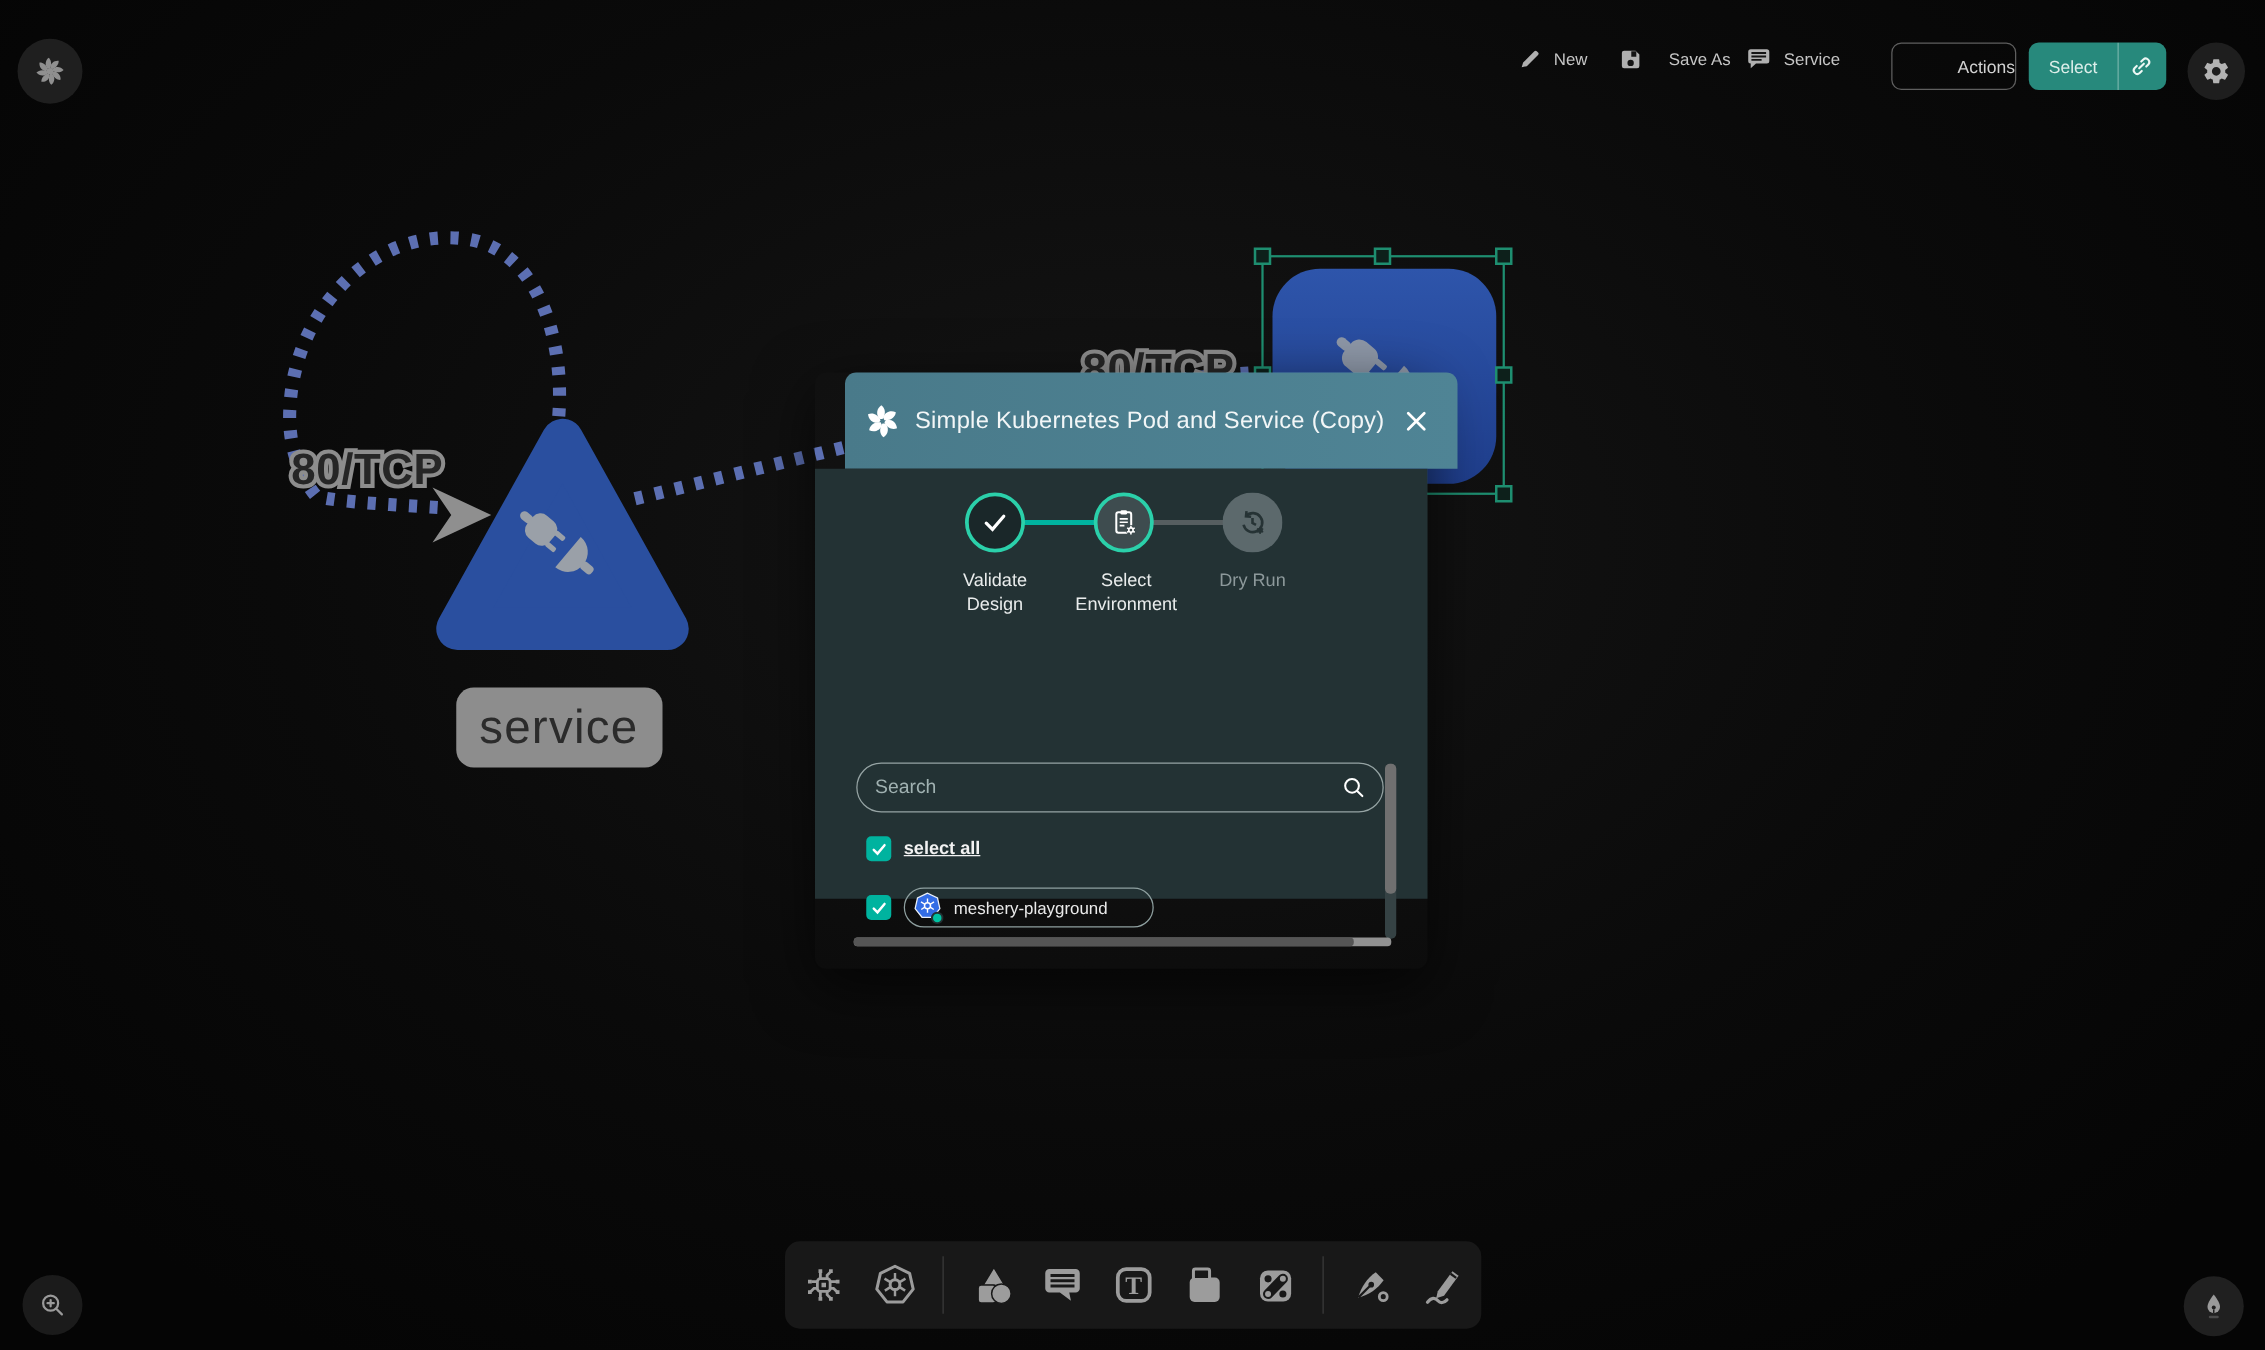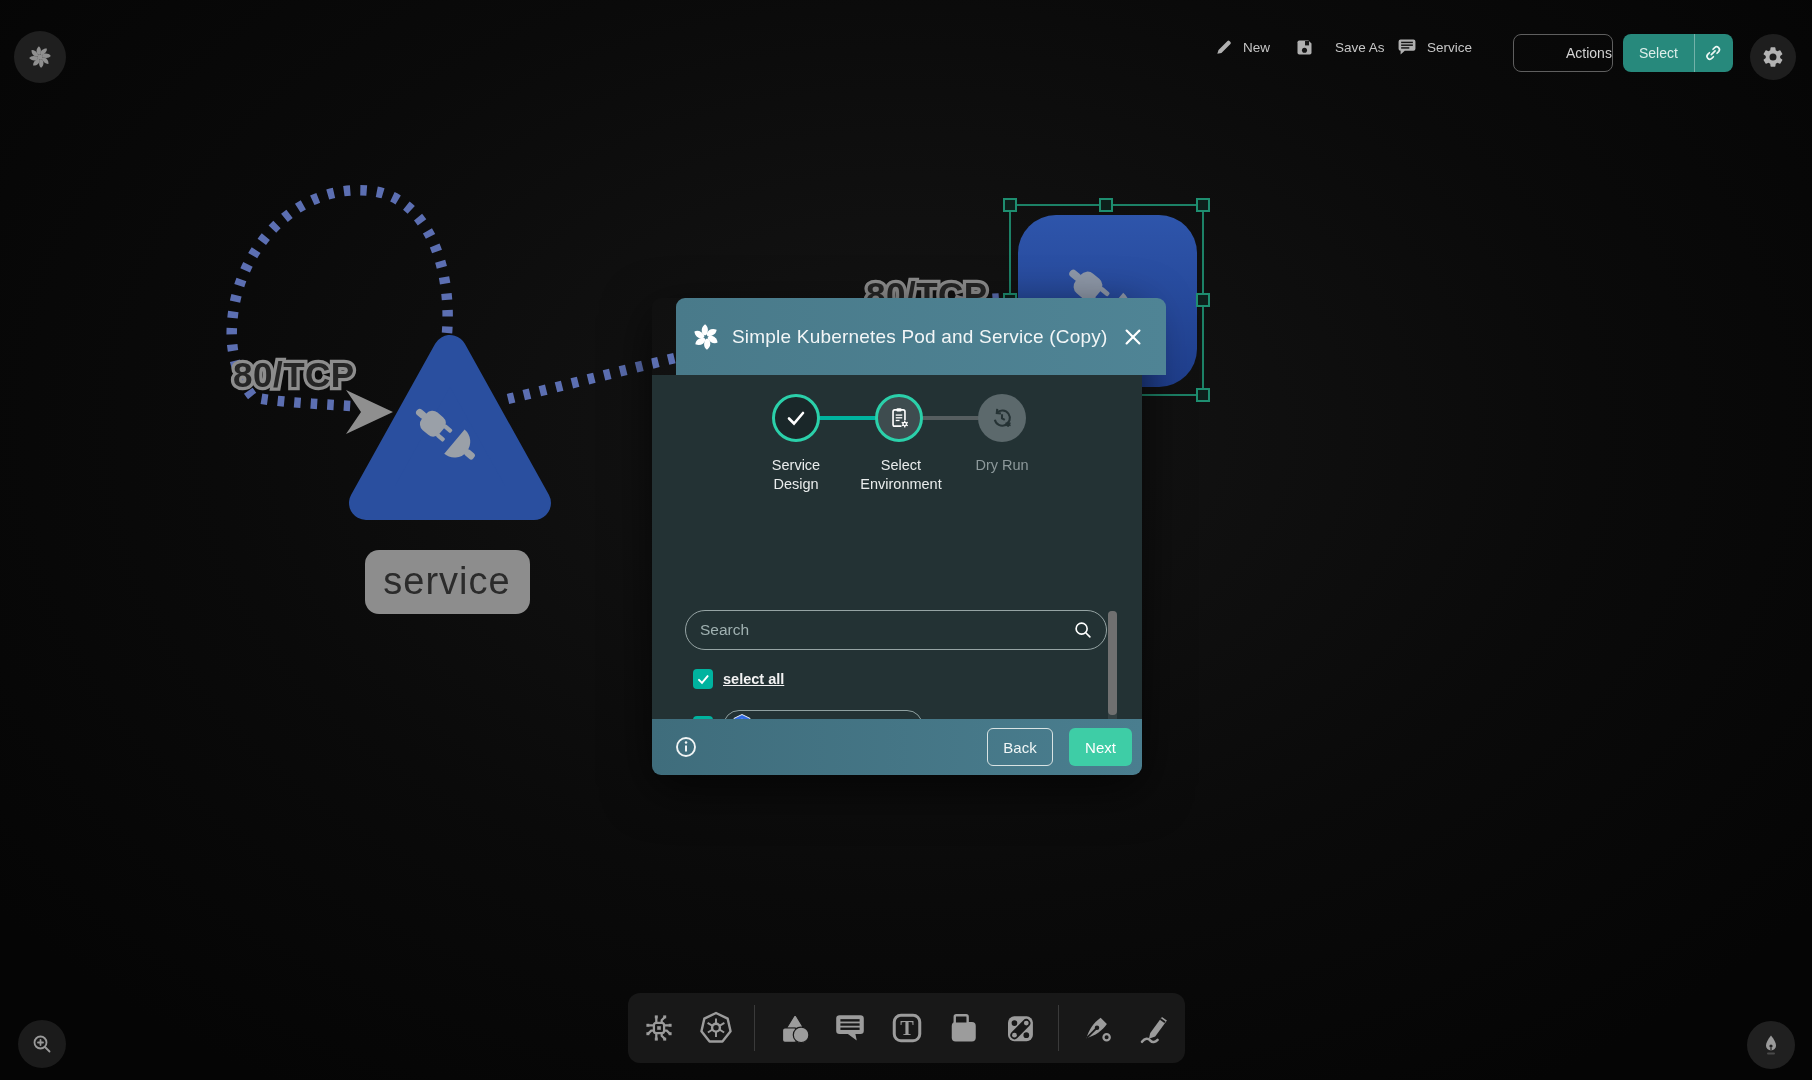--- a/index.html
+++ b/index.html
@@ -393,21 +393,21 @@
             <polyline points="12,8.6 12,12.4 14.6,13.8"></polyline>
             <circle cx="17.6" cy="17.8" r="2" fill="#263335" stroke="none"></circle>
             <g stroke-width="1.1">
                 <line x1="17.6" y1="15.2" x2="17.6" y2="20.4"></line>
                 <line x1="15.3" y1="16.5" x2="19.9" y2="19.1"></line>
                 <line x1="15.3" y1="19.1" x2="19.9" y2="16.5"></line>
               </g>
           </svg>
         </div>
 
-        <div class="step-label" style="left:102px;top:81px;width:84px;">Service Design</div>
+        <div class="step-label" style="left:102px;top:81px;width:84px;">Validate Design</div>
         <div class="step-label" style="left:201px;top:81px;">Select Environment</div>
         <div class="step-label" style="left:302px;top:81px;color:#8d999b;">Dry Run</div>
       </div>
 
       <div class="search-wrap">
         <input type="text" placeholder="Search" style="">
         <svg width="22" height="22" viewBox="0 0 24 24" style="margin-right:12px" fill="none" stroke="#ffffff" stroke-width="1.8" stroke-linecap="round">
           <circle cx="10.5" cy="10.5" r="6"></circle>
             <line x1="15" y1="15" x2="19.5" y2="19.5"></line>
         </svg>
@@ -444,26 +444,15 @@
           </g>
           <circle cx="20.8" cy="21.3" r="4.2" fill="#00C3A2" stroke="#233234" stroke-width="1.6"></circle>
         </svg>
         <span class="name">meshery-playground</span>
       </div>
       <div class="hscroll">
           <div class="thumb"></div>
         </div>
     </div>
 
-    <div class="m-footer">
-      <span class="info-ic">
-        <svg width="24" height="24" viewBox="0 0 24 24" fill="none">
-          <circle cx="12" cy="12" r="9" stroke="#f0f4f4" stroke-width="1.9"></circle>
-          <line x1="12" y1="10.6" x2="12" y2="16.4" stroke="#f0f4f4" stroke-width="2"></line>
-          <circle cx="12" cy="7.6" r="1.25" fill="#f0f4f4"></circle>
-        </svg>
-      </span>
-      <div class="btn-back">Back</div>
-      <div class="btn-next">Next</div>
-    </div>
   </div>
 
 </div>
 
 </body></html>

